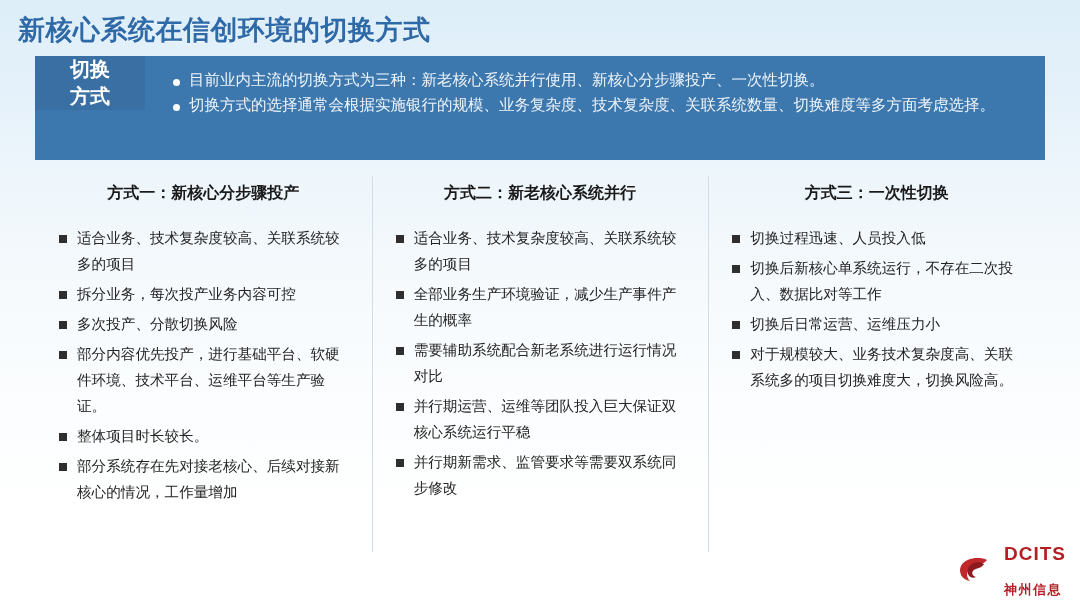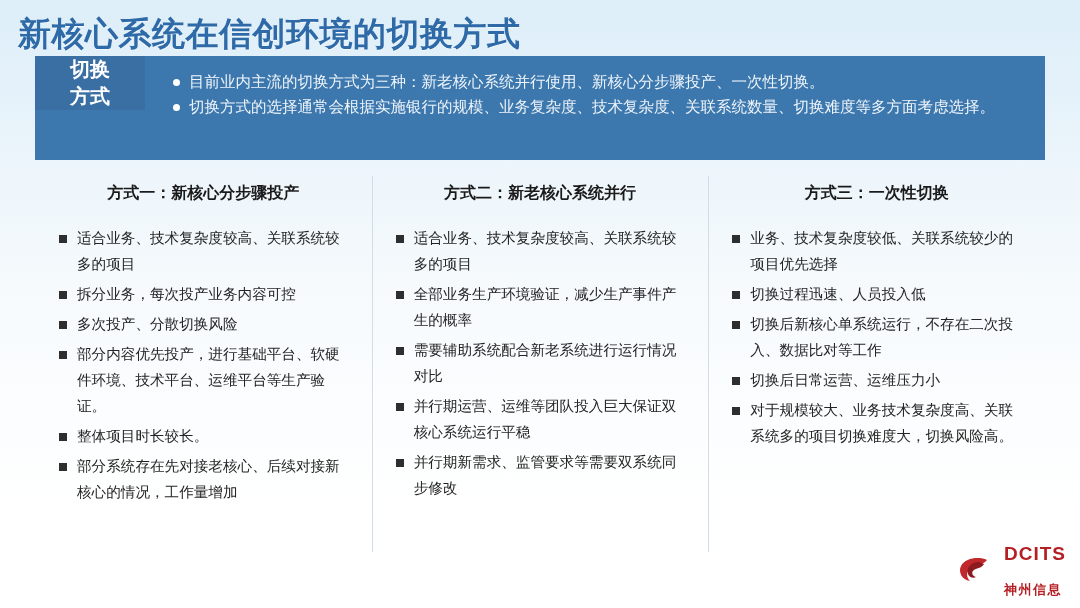--- a/index.html
+++ b/index.html
@@ -21,21 +21,21 @@
                 #ffffff 85%,
                 #ffffff 100%);
     position: relative;
   }
 
   
   .slide-title {
     position: absolute;
     left: 18px;
     top: 12px;
-    font-size: 33px;
+    font-size: 27px;
     font-weight: bold;
     color: #2f6aa8;
     letter-spacing: 0.5px;
     white-space: nowrap;
     text-shadow: 0 1px 0 rgba(255,255,255,0.55);
   }
 
   
   .banner {
     position: absolute;
@@ -81,21 +81,21 @@
 
   .banner-bullet .dot {
     flex: 0 0 auto;
     width: 7px;
     height: 7px;
     border-radius: 50%;
     background: #ffffff;
     margin: 9px 9px 0 0;
   }
 
-  .banner-bullet .btext { flex: 1 1 auto; }
+  .banner-bullet .btext { flex: 1 1 auto; font-family: Liberation Mono, monospace; }
 
   
   .columns {
     position: absolute;
     left: 35px;
     top: 176px;
     width: 1010px;
     height: 380px;
     display: flex;
   }
@@ -262,24 +262,20 @@
       <div class="bullet">
         <span class="sq"></span>
         <span class="btext">并行期新需求、监管要求等需要双系统同步修改</span>
       </div>
     </div>
   </div>
 
   <div class="col">
     <div class="col-head">方式三：一次性切换</div>
     <div class="bullets">
-      <div class="bullet">
-        <span class="sq"></span>
-        <span class="btext">业务、技术复杂度较低、关联系统较少的项目优先选择</span>
-      </div>
       <div class="bullet">
         <span class="sq"></span>
         <span class="btext">切换过程迅速、人员投入低</span>
       </div>
       <div class="bullet">
         <span class="sq"></span>
         <span class="btext">切换后新核心单系统运行，不存在二次投入、数据比对等工作</span>
       </div>
       <div class="bullet">
         <span class="sq"></span>

